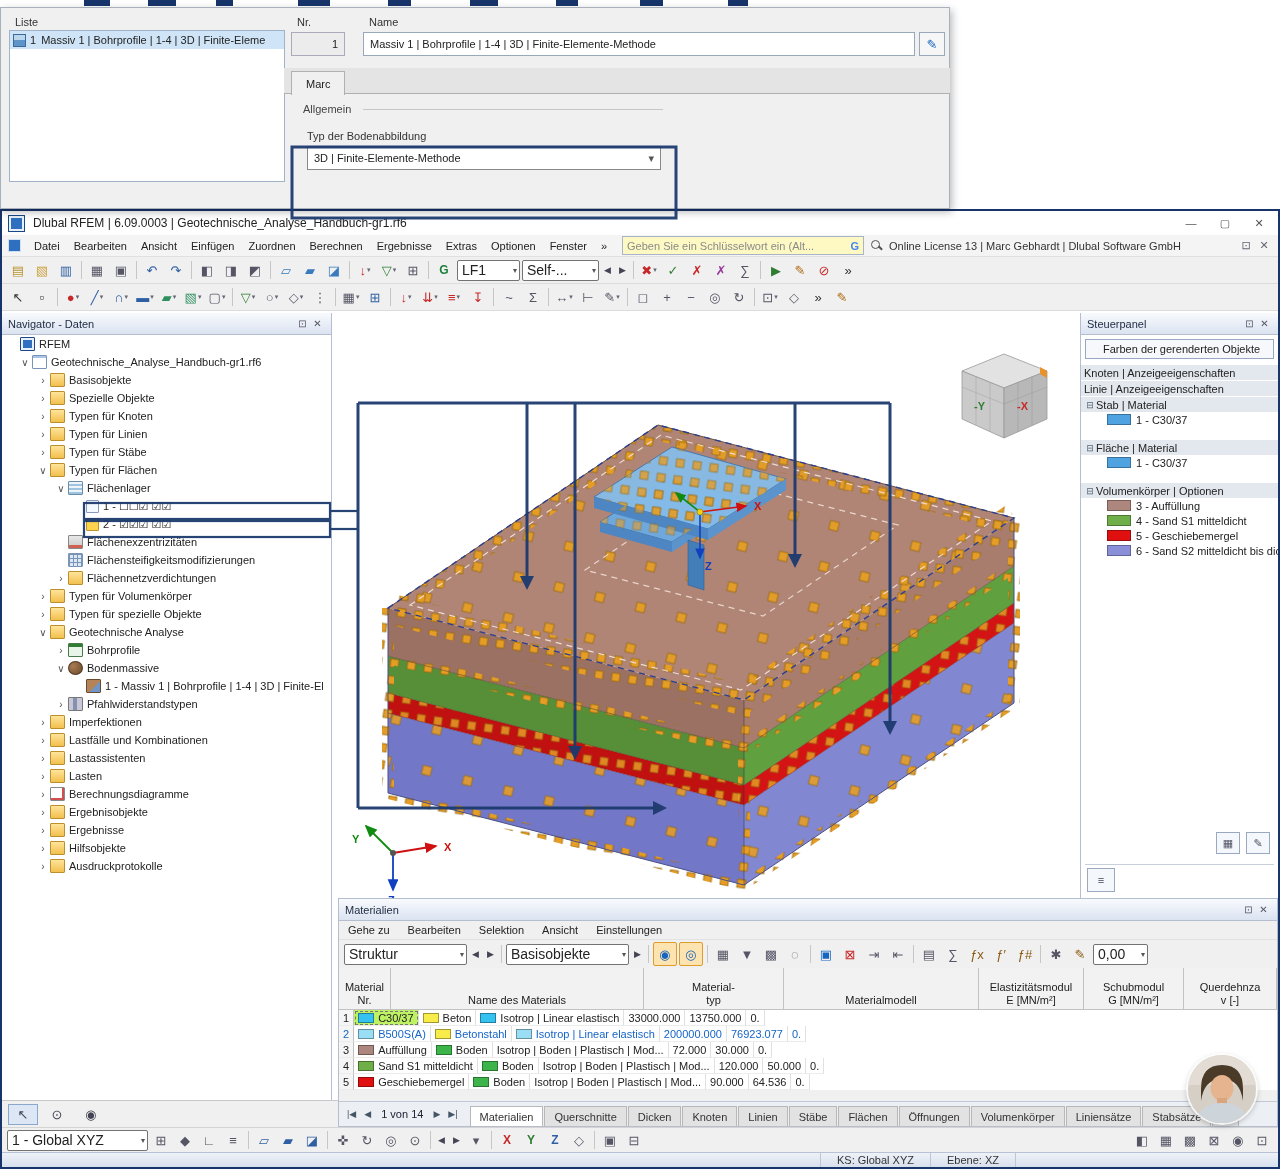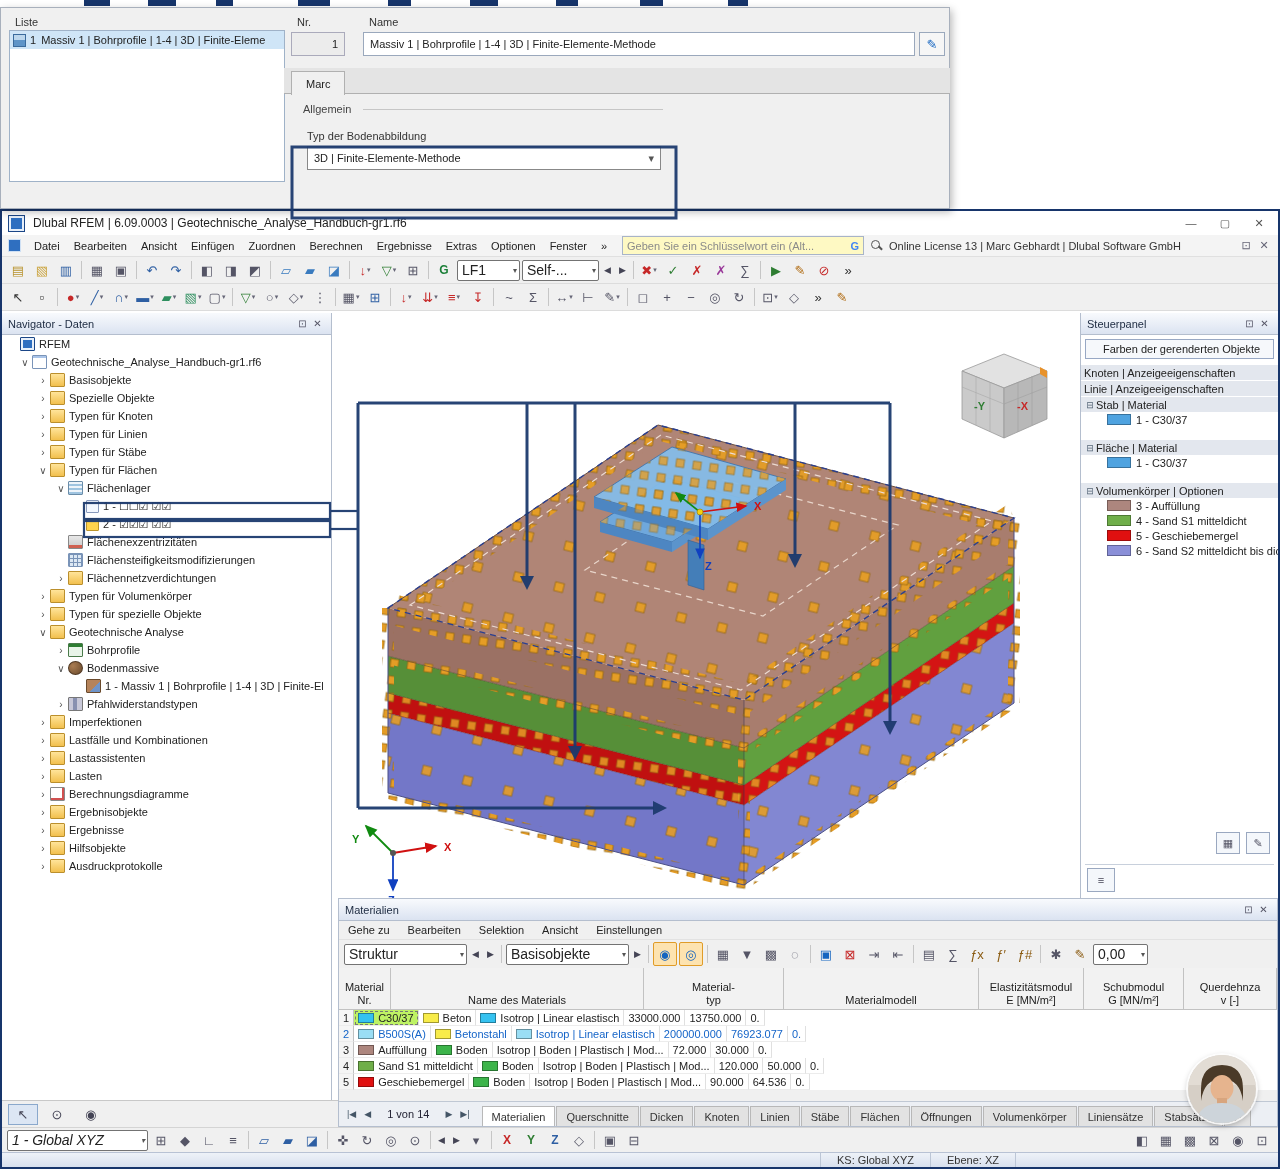--- a/index.html
+++ b/index.html
@@ -139,21 +139,21 @@
   .c.col-nr{background:#f5f5f5;justify-content:center;border-right:1px solid #c2c2c2}
   .c.num{justify-content:flex-end}
   .sw{display:none}
   .sw[style]{display:inline-block;width:14px;height:8px;margin-right:4px;border:1px solid rgba(0,0,0,.35);flex:none}
   .mt-row[data-blue="true"]{color:#1464c8}
   .mt-row[data-focus="true"] .c.col-name{outline:1px dashed #777;outline-offset:-2px;background:#bef264}
   .mt-tabs{position:absolute;left:0;right:0;bottom:0;height:24px;background:#eceff4;border-top:1px solid #c0c8d4;
            display:flex;align-items:flex-end;padding-left:4px;overflow:hidden}
   .mt-nav{display:flex;align-items:center;height:100%;margin-right:8px}
   .mt-nav .nbtn{font-size:9px;color:#456;padding:0 4px}
-  .mt-nav .ntext{margin:0 12px;color:#223}
+  .mt-nav .ntext{margin:0 6px;color:#223}
   .mtab{height:19px;padding:0 9px;display:flex;align-items:center;background:#e2e2e2;border:1px solid #b8b8b8;border-bottom:none;
         margin-right:1px;color:#333;white-space:nowrap}
   .mtab[data-active="true"]{background:#fff}
 
   
   #mini-toolbar{left:2px;top:1100px;width:336px;height:27px;background:#f0f0f0;border-top:1px solid #c8c8c8;
                 display:flex;align-items:center;padding-left:6px;gap:4px;box-sizing:border-box;z-index:5}
   #mini-toolbar span{width:30px;height:21px;display:flex;align-items:center;justify-content:center;color:#445;font-size:13px}
   #mini-toolbar span[data-pressed="1"]{background:#dce6f4;border:1px solid #8aa8cc;box-sizing:border-box}
   #bottom-toolbar{left:2px;top:1127px;width:1276px;height:25px;background:#f0f0f0;border-top:1px solid #d4d4d4;
@@ -925,21 +925,21 @@
   <div class="abs" id="mini-toolbar">
 
   <span data-pressed="1">↖</span>
       <span>⊙</span>
       <span>◉</span>
     </div>
 
   <div class="abs" id="bottom-toolbar">
     <div style="display:flex;align-items:center">
 
-    <span class="tbi" data-k="combo" style="width: 122px; font-style: italic;">1 - Global XYZ</span>
+    <span class="tbi" data-k="combo" style="width: 122px;">1 - Global XYZ</span>
         <span class="tbi" style="color: rgb(85, 85, 102);">⊞</span>
         <span class="tbi" style="color: rgb(85, 85, 102);">◆</span>
         <span class="tbi" style="color: rgb(85, 85, 102);">∟</span>
         <span class="tbi" style="color: rgb(85, 85, 102);">≡</span>
         <span class="tbi" data-k="sep"></span>
         <span class="tbi" style="color: rgb(46, 95, 163);">▱</span>
         <span class="tbi" style="color: rgb(46, 95, 163);">▰</span>
         <span class="tbi" style="color: rgb(46, 95, 163);">◪</span>
         <span class="tbi" data-k="sep"></span>
         <span class="tbi" style="color: rgb(85, 85, 102);">✜</span>

